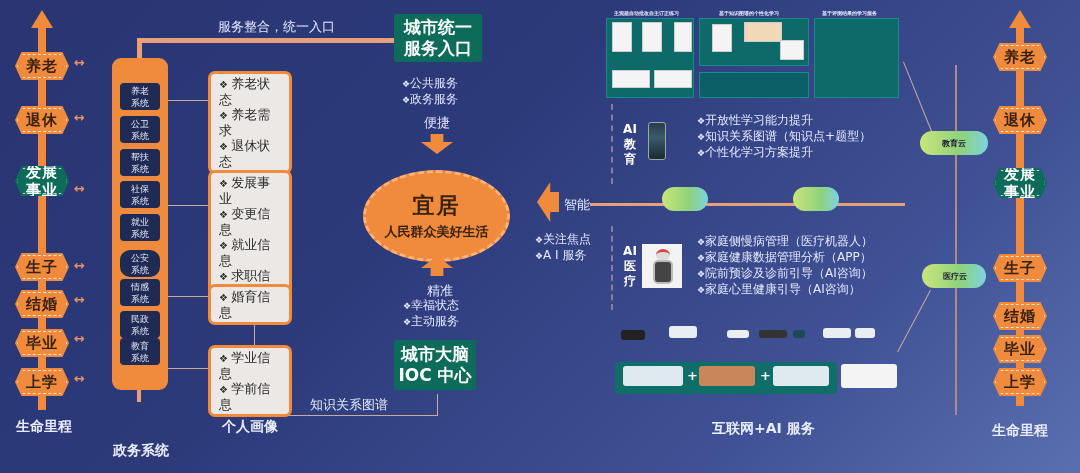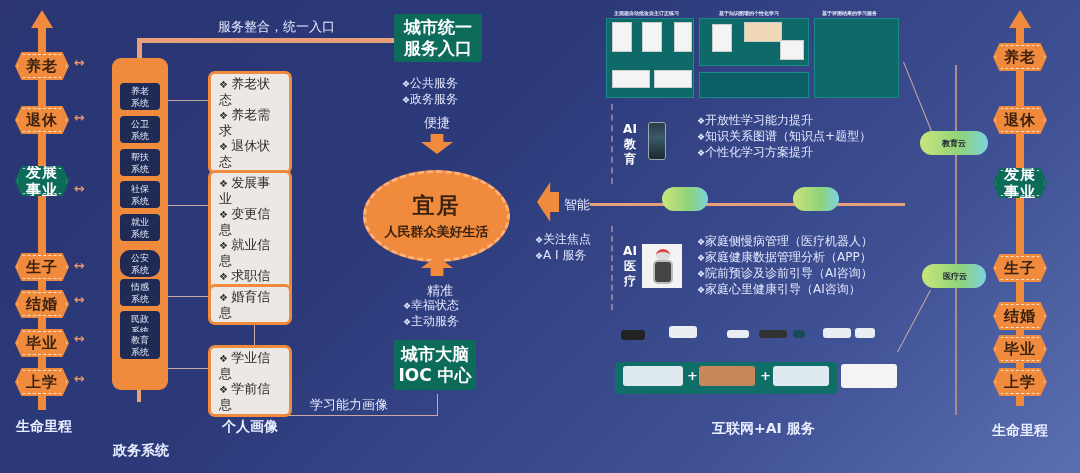--- a/index.html
+++ b/index.html
@@ -187,36 +187,36 @@
       <span>系统</span>
     </div>
   <div class="sys" style="top:221px;">
       <span>情感</span>
       <span>系统</span>
     </div>
   <div class="sys" style="top:253px;">
       <span>民政</span>
       <span>系统</span>
     </div>
-  <div class="sys" style="top:274px;">
+  <div class="sys" style="top:280px;">
       <span>教育</span>
       <span>系统</span>
     </div>
 </div>
 <div class="line" style="left:137px; top:390px; width:4px; height:12px;"></div>
 <div class="axis-label" style="left:113px; top:418px;margin-top:24px;">政务系统</div>
 
 <div class="thin" style="left:168px; top:100px; width:42px; height:1px;"></div>
 <div class="thin" style="left:168px; top:205px; width:42px; height:1px;"></div>
 <div class="thin" style="left:168px; top:296px; width:42px; height:1px;"></div>
 <div class="thin" style="left:168px; top:368px; width:42px; height:1px;"></div>
 <div class="thin" style="left:254px; top:128px; width:1px; height:288px;"></div>
 <div class="thin" style="left:254px; top:415px; width:184px; height:1px;"></div>
 <div class="thin" style="left:437px; top:394px; width:1px; height:22px;"></div>
-<div class="small-label" style="left:310px; top:396px;">学习能力画像</div>
+<div class="small-label" style="left:310px; top:396px;">知识关系图谱</div>
 
 <div class="info" style="left:208px; top:71px; width:84px;">
   <div class="row">养老状态</div>
   <div class="row">养老需求</div>
   <div class="row">退休状态</div>
 </div>
 <div class="info" style="left:208px; top:170px; width:84px;">
   <div class="row">发展事业</div>
   <div class="row">变更信息</div>
   <div class="row">就业信息</div>

